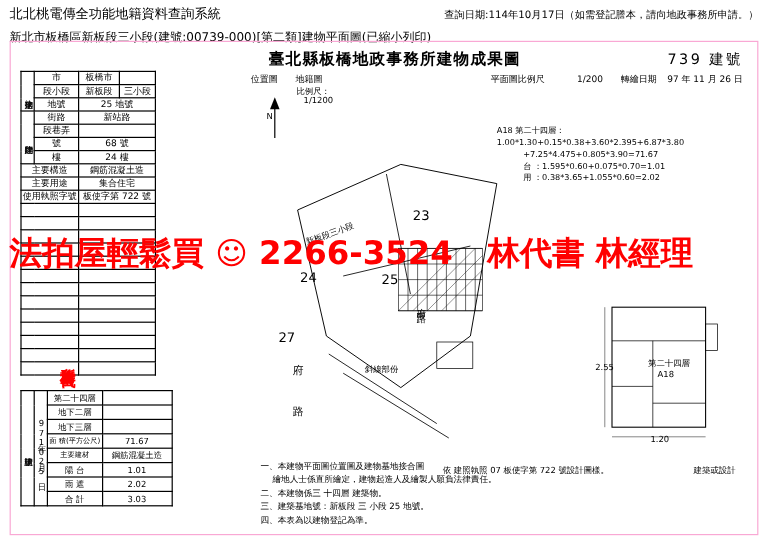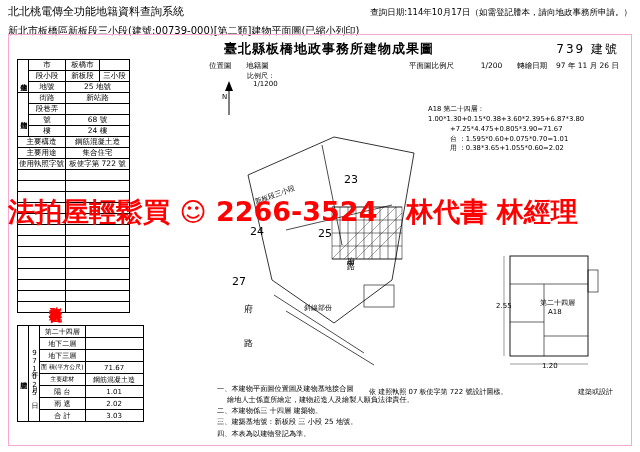--- a/index.html
+++ b/index.html
@@ -65,21 +65,21 @@
   table.attr2 td {
     border:1px solid #000; padding:0 1px; height:12px;
     text-align:center; vertical-align:middle; white-space:nowrap;
   }
 
   
   .draw { position:absolute; left:205px; top:40px; width:265px; height:300px; }
   .draw svg { position:absolute; left:0; top:0; }
 
   
-  .calc { position:absolute; left:419px; top:70px; width:205px; font-size:6.8px; line-height:1.45; }
+  .calc { position:absolute; left:405px; top:70px; width:205px; font-size:6.8px; line-height:1.45; }
 
   
   .rplan { position:absolute; left:487px; top:215px; width:120px; height:125px; }
 
   
   .notes { position:absolute; left:208px; top:348px; width:290px; font-size:7.2px; line-height:1.55; }
   .notes div { white-space:nowrap; }
   .stamp-note { position:absolute; left:360px; top:352px; font-size:7px; }
 
   

